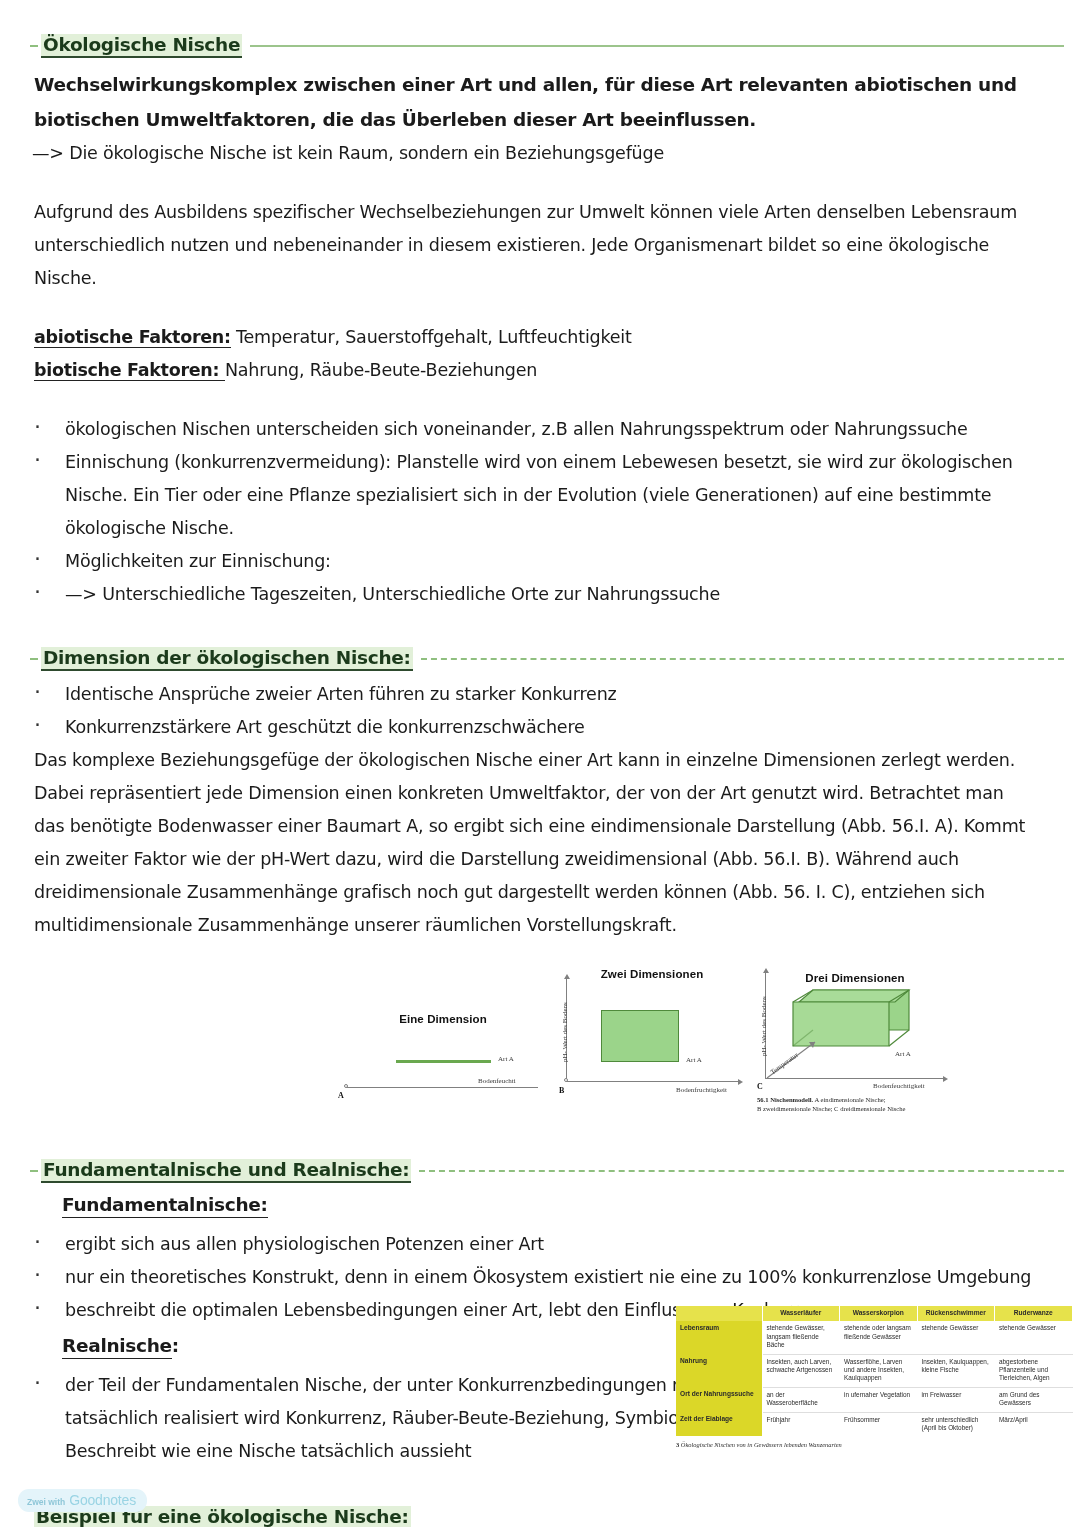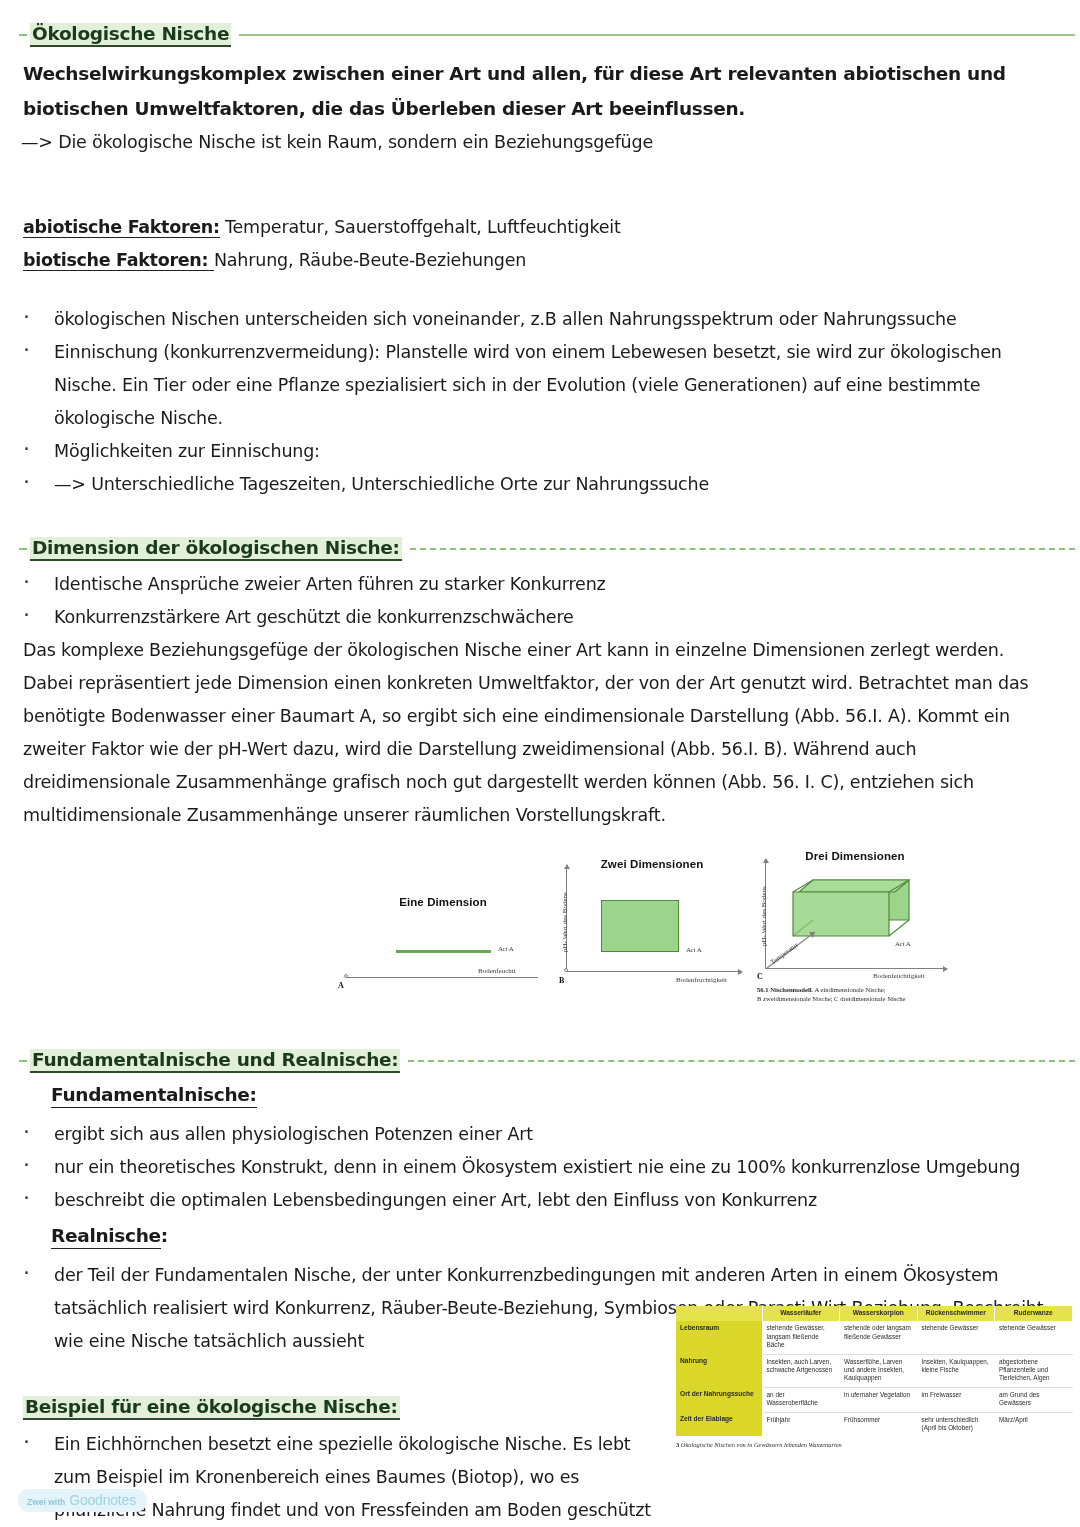--- a/index.html
+++ b/index.html
@@ -5,21 +5,21 @@
   * { box-sizing: border-box; }
   html, body { margin: 0; padding: 0; }
   body {
     width: 1080px;
     height: 1527px;
     background: #ffffff;
     font-family: "DejaVu Sans", sans-serif;
     overflow: hidden;
     position: relative;
   }
-  .page { position: relative; width: 1080px; height: 1197px; padding: 5px; }
+  .page { position: relative; width: 1080px; height: 1197px; padding: 16px; }
 
   
   .hand {
     font-family: "DejaVu Sans", sans-serif;
     font-size: 17.5px;
     color: #1b1b1b;
     letter-spacing: -0.2px;
     line-height: 33px;
   }
 
@@ -253,20 +253,21 @@
     <span class="sh-rule"></span>
   </div>
 
   <div style="height:9px"></div>
   <p class="hand para bold">Wechselwirkungskomplex zwischen einer Art und allen, für diese Art relevanten abiotischen und biotischen Umweltfaktoren, die das Überleben dieser Art beeinflussen.</p>
 
   <p class="hand para arrow-line">—&gt; Die ökologische Nische ist kein Raum, sondern ein Beziehungsgefüge</p>
 
   <div class="spacer-md"></div>
 
+  <p class="hand para">Aufgrund des Ausbildens spezifischer Wechselbeziehungen zur Umwelt können viele Arten denselben Lebensraum unterschiedlich nutzen und nebeneinander in diesem existieren. Jede Organismenart bildet so eine ökologische Nische.</p>
 
   <div class="spacer-md"></div>
 
   <p class="hand para" style="margin:0">
     <span class="lbl">abiotische Faktoren:</span><span> Temperatur, Sauerstoffgehalt, Luftfeuchtigkeit</span>
   </p>
   <p class="hand para" style="margin:0">
     <span class="lbl">biotische Faktoren: </span><span> Nahrung, Räube-Beute-Beziehungen</span>
   </p>
 
@@ -293,21 +294,21 @@
     <li>Konkurrenzstärkere Art geschützt die konkurrenzschwächere</li>
   </ul>
 
   <p class="hand para" style="margin:0">Das komplexe Beziehungsgefüge der ökologischen Nische einer Art kann in einzelne Dimensionen zerlegt werden. Dabei repräsentiert jede Dimension einen konkreten Umweltfaktor, der von der Art genutzt wird. Betrachtet man das benötigte Bodenwasser einer Baumart A, so ergibt sich eine eindimensionale Darstellung (Abb. 56.I. A). Kommt ein zweiter Faktor wie der pH-Wert dazu, wird die Darstellung zweidimensional (Abb. 56.I. B). Während auch dreidimensionale Zusammenhänge grafisch noch gut dargestellt werden können (Abb. 56. I. C), entziehen sich multidimensionale Zusammenhänge unserer räumlichen Vorstellungskraft.</p>
 
   <div style="height:16px"></div>
 
   <div class="figure-nische">
 
     <div class="fig-panel" style="left:0px; top:20px; width:210px; height:130px;">
-      <div class="fig-title" style="position:absolute; left:30px; top:28px; width:150px;">Eine Dimension</div>
+      <div class="fig-title" style="position:absolute; left:30px; top:35px; width:150px;">Eine Dimension</div>
 
       <div class="green-band" style="left:58px; top:82px; width:95px;"></div>
       <span class="tiny" style="position:absolute; left:160px; top:77px;">Art A</span>
 
       <div class="axis-line" style="left:8px; top:109px; width:192px; height:1.2px;"></div>
 
       <div style="position:absolute; left:6px; top:106px; width:4px; height:4px; border:1px solid #808080; border-radius:50%; background:#fff;"></div>
       <span class="tiny-b" style="position:absolute; left:0px; top:113px;">A</span>
       <span class="tiny" style="position:absolute; left:140px; top:99px;">Bodenfeuchti</span>
     </div>
@@ -323,21 +324,21 @@
       <span class="tiny" style="position:absolute; left:140px; top:98px;">Art A</span>
 
       <div class="axis-line" style="left:20px; top:123px; width:174px; height:1.2px;"></div>
       <div style="position:absolute; left:192px; top:120.5px; width:0; height:0; border-top:3px solid transparent; border-bottom:3px solid transparent; border-left:5px solid #808080;"></div>
       <div style="position:absolute; left:18px; top:120px; width:4px; height:4px; border:1px solid #808080; border-radius:50%; background:#fff;"></div>
       <span class="tiny-b" style="position:absolute; left:13px; top:128px;">B</span>
       <span class="tiny" style="position:absolute; left:130px; top:128px;">Bodenfruchtigkeit</span>
     </div>
 
     <div class="fig-panel" style="left:405px; top:0px; width:215px; height:175px;">
-      <div class="fig-title" style="position:absolute; left:42px; top:2px; width:140px;">Drei Dimensionen</div>
+      <div class="fig-title" style="position:absolute; left:42px; top:14px; width:140px;">Drei Dimensionen</div>
 
       <div class="axis-line" style="left:22px; top:14px; width:1.2px; height:106px;"></div>
       <div style="position:absolute; left:19.5px; top:10px; width:0; height:0; border-left:3px solid transparent; border-right:3px solid transparent; border-bottom:5px solid #808080;"></div>
       <span class="vert-label" style="left:17px; top:98px;">pH- Wert des Bodens</span>
 
       <svg width="140" height="90" style="position:absolute; left:48px; top:28px;">
 
         <polygon points="22,4 118,4 118,44 22,44" fill="#9bd48a" stroke="#4f8a3b" stroke-width="1.2"></polygon>
 
         <polygon points="22,4 118,4 104,16 8,16" fill="#a9dc99" stroke="#4f8a3b" stroke-width="1.2" transform="translate(0,0)"></polygon>

